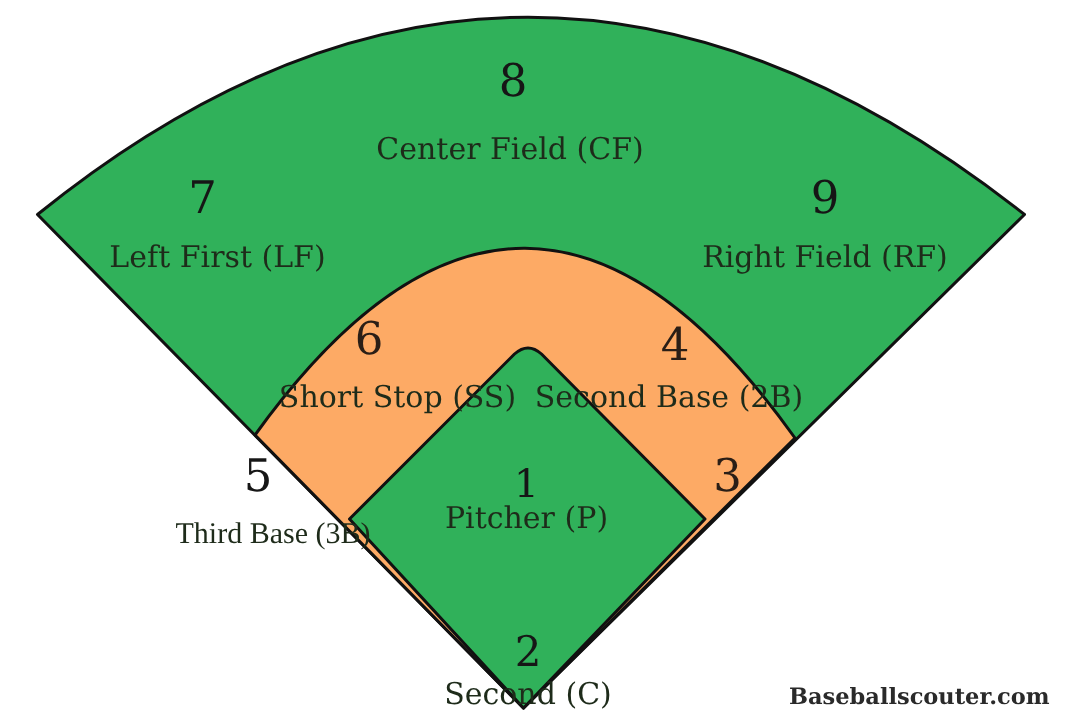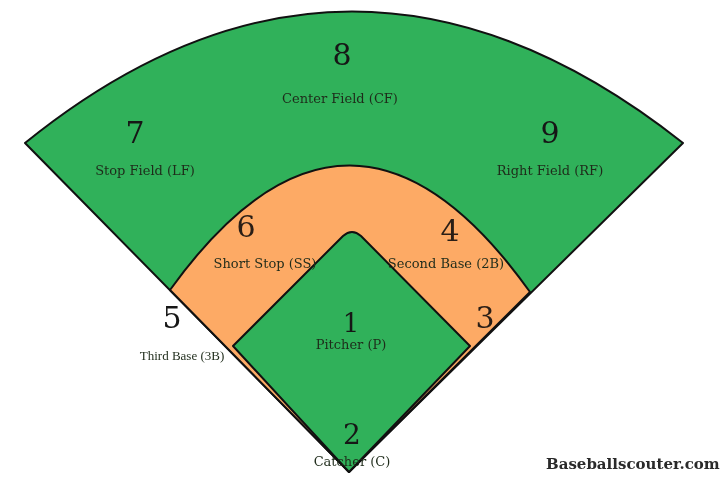--- a/index.html
+++ b/index.html
@@ -1,56 +1,56 @@
 <!DOCTYPE html>
 <html><head>
 <meta charset="utf-8">
 <style>
   html, body { margin:0; padding:0; background:#ffffff; }
   .canvas { position:relative; width:720px; height:480px; overflow:hidden; background:#ffffff; }
   svg.field { position:absolute; left:0; top:0; }
   .lbl { position:absolute; font-family:"DejaVu Serif","Liberation Serif",serif; color:#1e2b1a; white-space:nowrap; transform:translateX(-50%); }
   .num { font-size:30px; line-height:30px; color:#161616; }
-  .name { font-size:13px; line-height:22px; }
+  .name { font-size:20px; line-height:22px; }
   .dark { color:#2a1e16; }
-  .credit { position:absolute; left:526px; top:455px; font-family:"DejaVu Serif","Liberation Serif",serif; font-size:15px; color:#2a2a2a; font-weight:bold;margin-left:20px; }
+  .credit { position:absolute; left:526px; top:455px; font-family:"DejaVu Serif","Liberation Serif",serif; font-size:15px; color:#2a2a2a; font-weight:bold; }
 </style>
 </head>
 <body>
 
 <div class="canvas">
   <svg class="field" width="720" height="480" viewBox="0 0 720 480">
 
     <path d="M349,472 L25,143 Q350,-120 683,143 Z" fill="#30b15a" stroke="#111" stroke-width="2" stroke-linejoin="round"></path>
 
     <path d="M349,472 L170,290 Q350,40 530,292 Z" fill="#fdaa65" stroke="#111" stroke-width="2" stroke-linejoin="round"></path>
 
     <path d="M349,472 L233,346 L343,236 Q352,228 361,236 L470,346 Z" fill="#30b15a" stroke="#111" stroke-width="2" stroke-linejoin="round"></path>
   </svg>
 
   <div class="lbl num" style="left:342px;top:40px;">8</div>
   <div class="lbl name" style="left:340px;top:88px;">Center Field (CF)</div>
 
   <div class="lbl num" style="left:135px;top:118px;">7</div>
-  <div class="lbl name" style="left:145px;top:160px;">Stop Field (LF)</div>
+  <div class="lbl name" style="left:145px;top:160px;">Left First (LF)</div>
 
   <div class="lbl num" style="left:550px;top:118px;">9</div>
   <div class="lbl name" style="left:550px;top:160px;">Right Field (RF)</div>
 
   <div class="lbl num dark" style="left:246px;top:212px;">6</div>
   <div class="lbl name" style="left:265px;top:253px;text-align:right;">Short Stop (SS)</div>
 
   <div class="lbl num dark" style="left:450px;top:216px;">4</div>
   <div class="lbl name" style="left:446px;top:253px;">Second Base (2B)</div>
 
   <div class="lbl num" style="left:172px;top:303px;">5</div>
   <div class="lbl name" style="left:182px;top:345px;font-family:Liberation Serif, serif;">Third Base (3B)</div>
 
   <div class="lbl num" style="left:351px;top:308px;font-size:26px;">1</div>
   <div class="lbl name" style="left:351px;top:334px;">Pitcher (P)</div>
 
   <div class="lbl num dark" style="left:485px;top:303px;">3</div>
 
   <div class="lbl num" style="left:352px;top:420px;font-size:28px;">2</div>
-  <div class="lbl name" style="left:352px;top:451px;">Catcher (C)</div>
+  <div class="lbl name" style="left:352px;top:451px;">Second (C)</div>
 
   <div class="credit">Baseballscouter.com</div>
 </div>
 
 </body></html>

